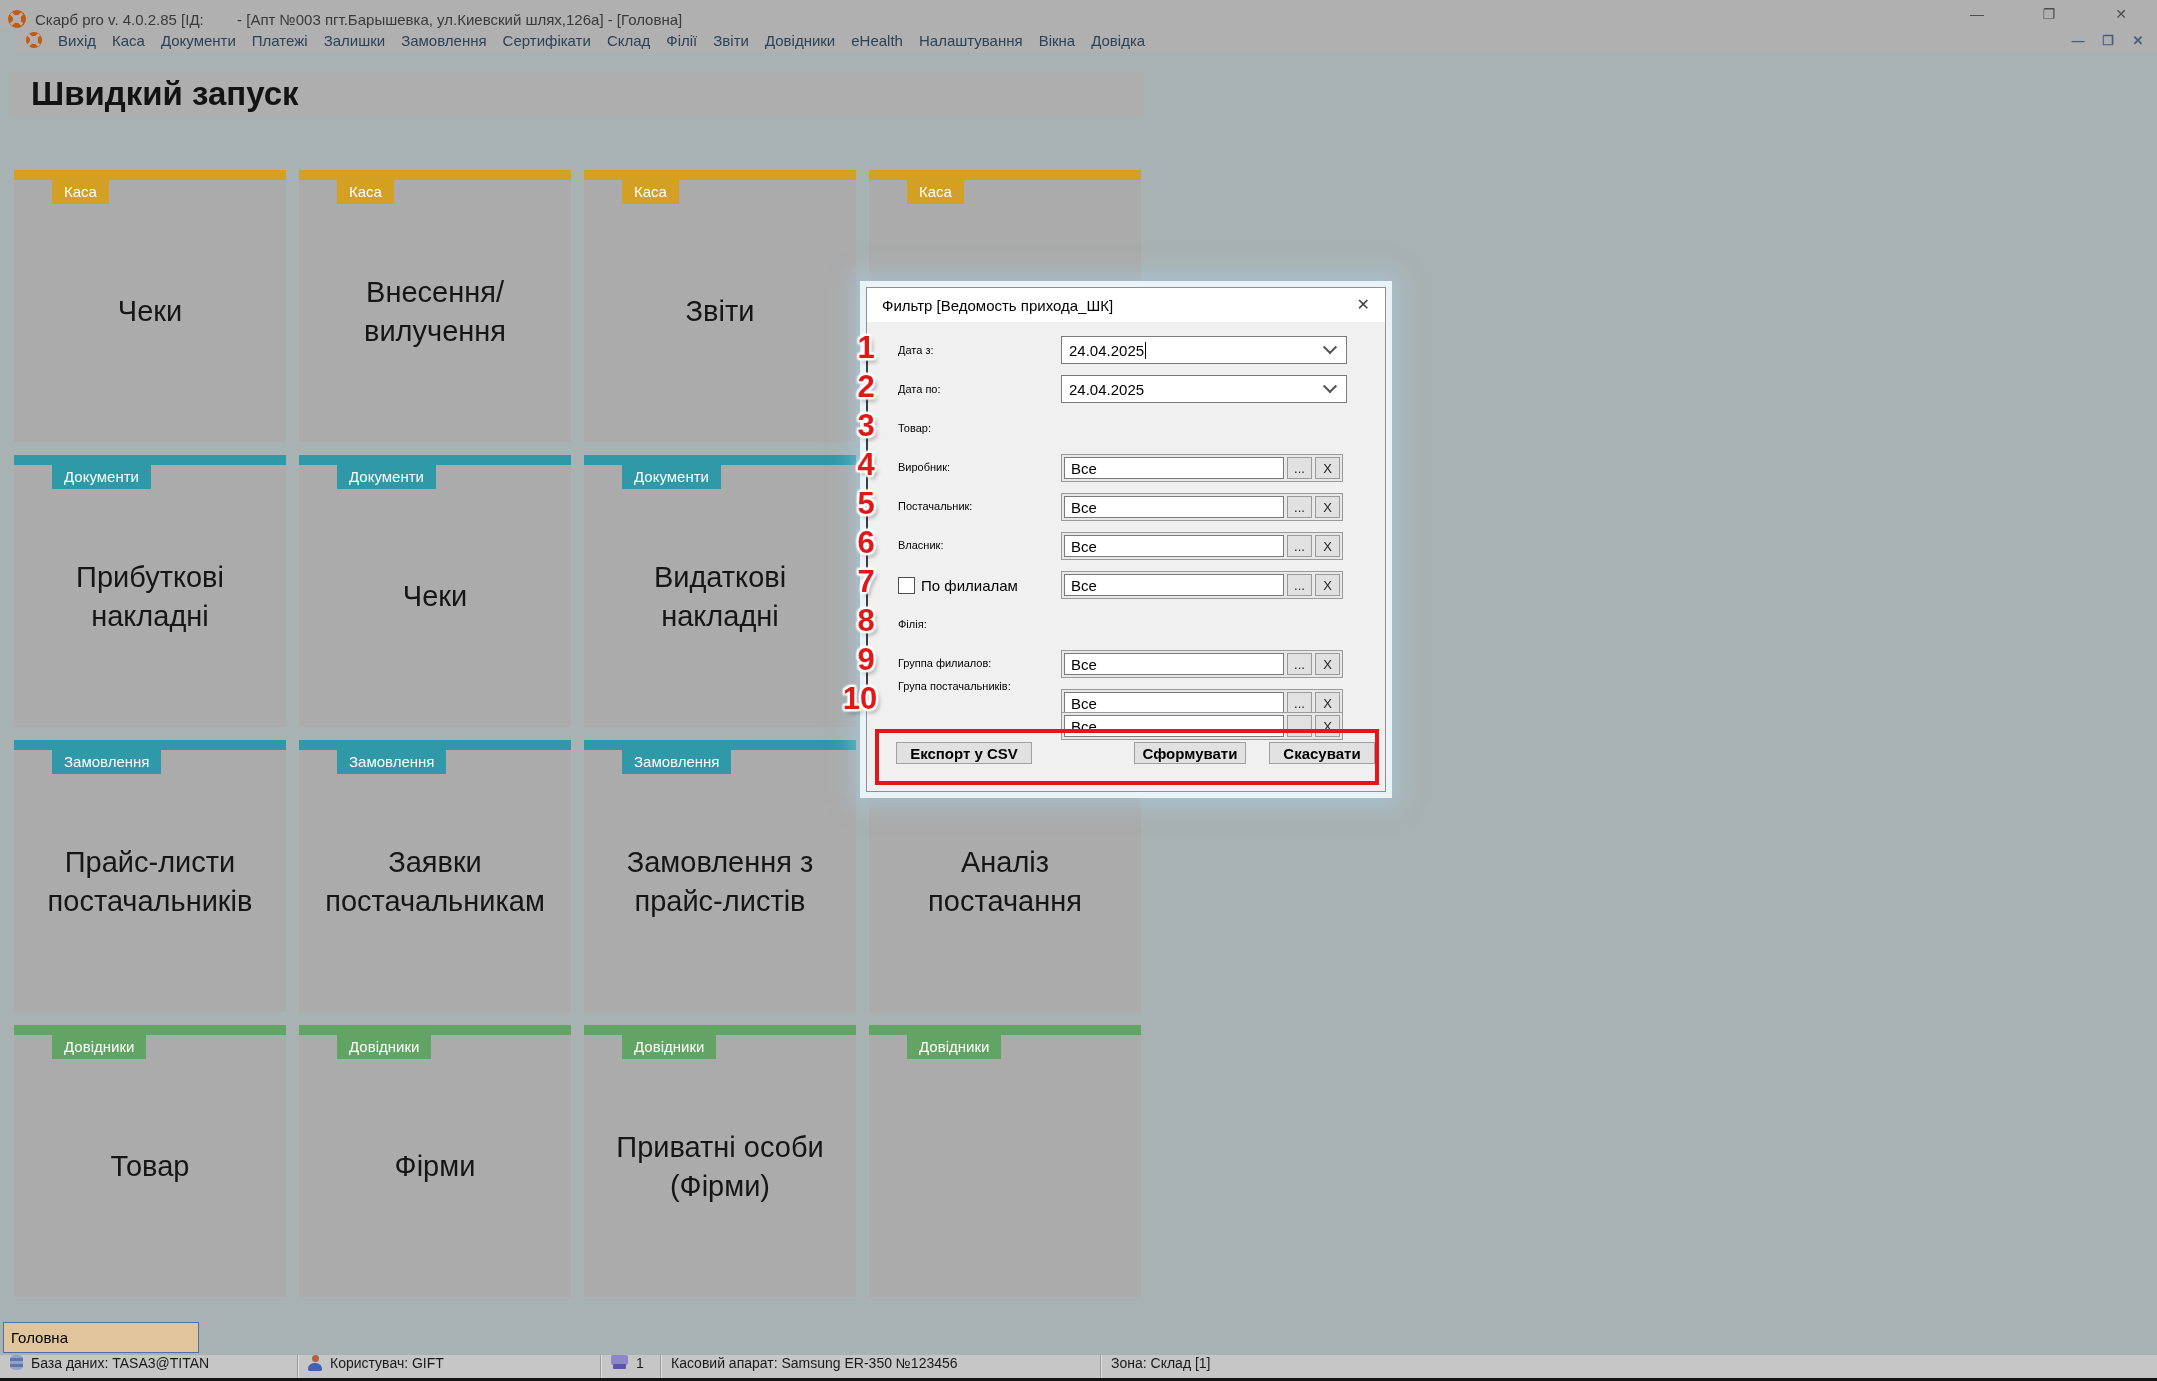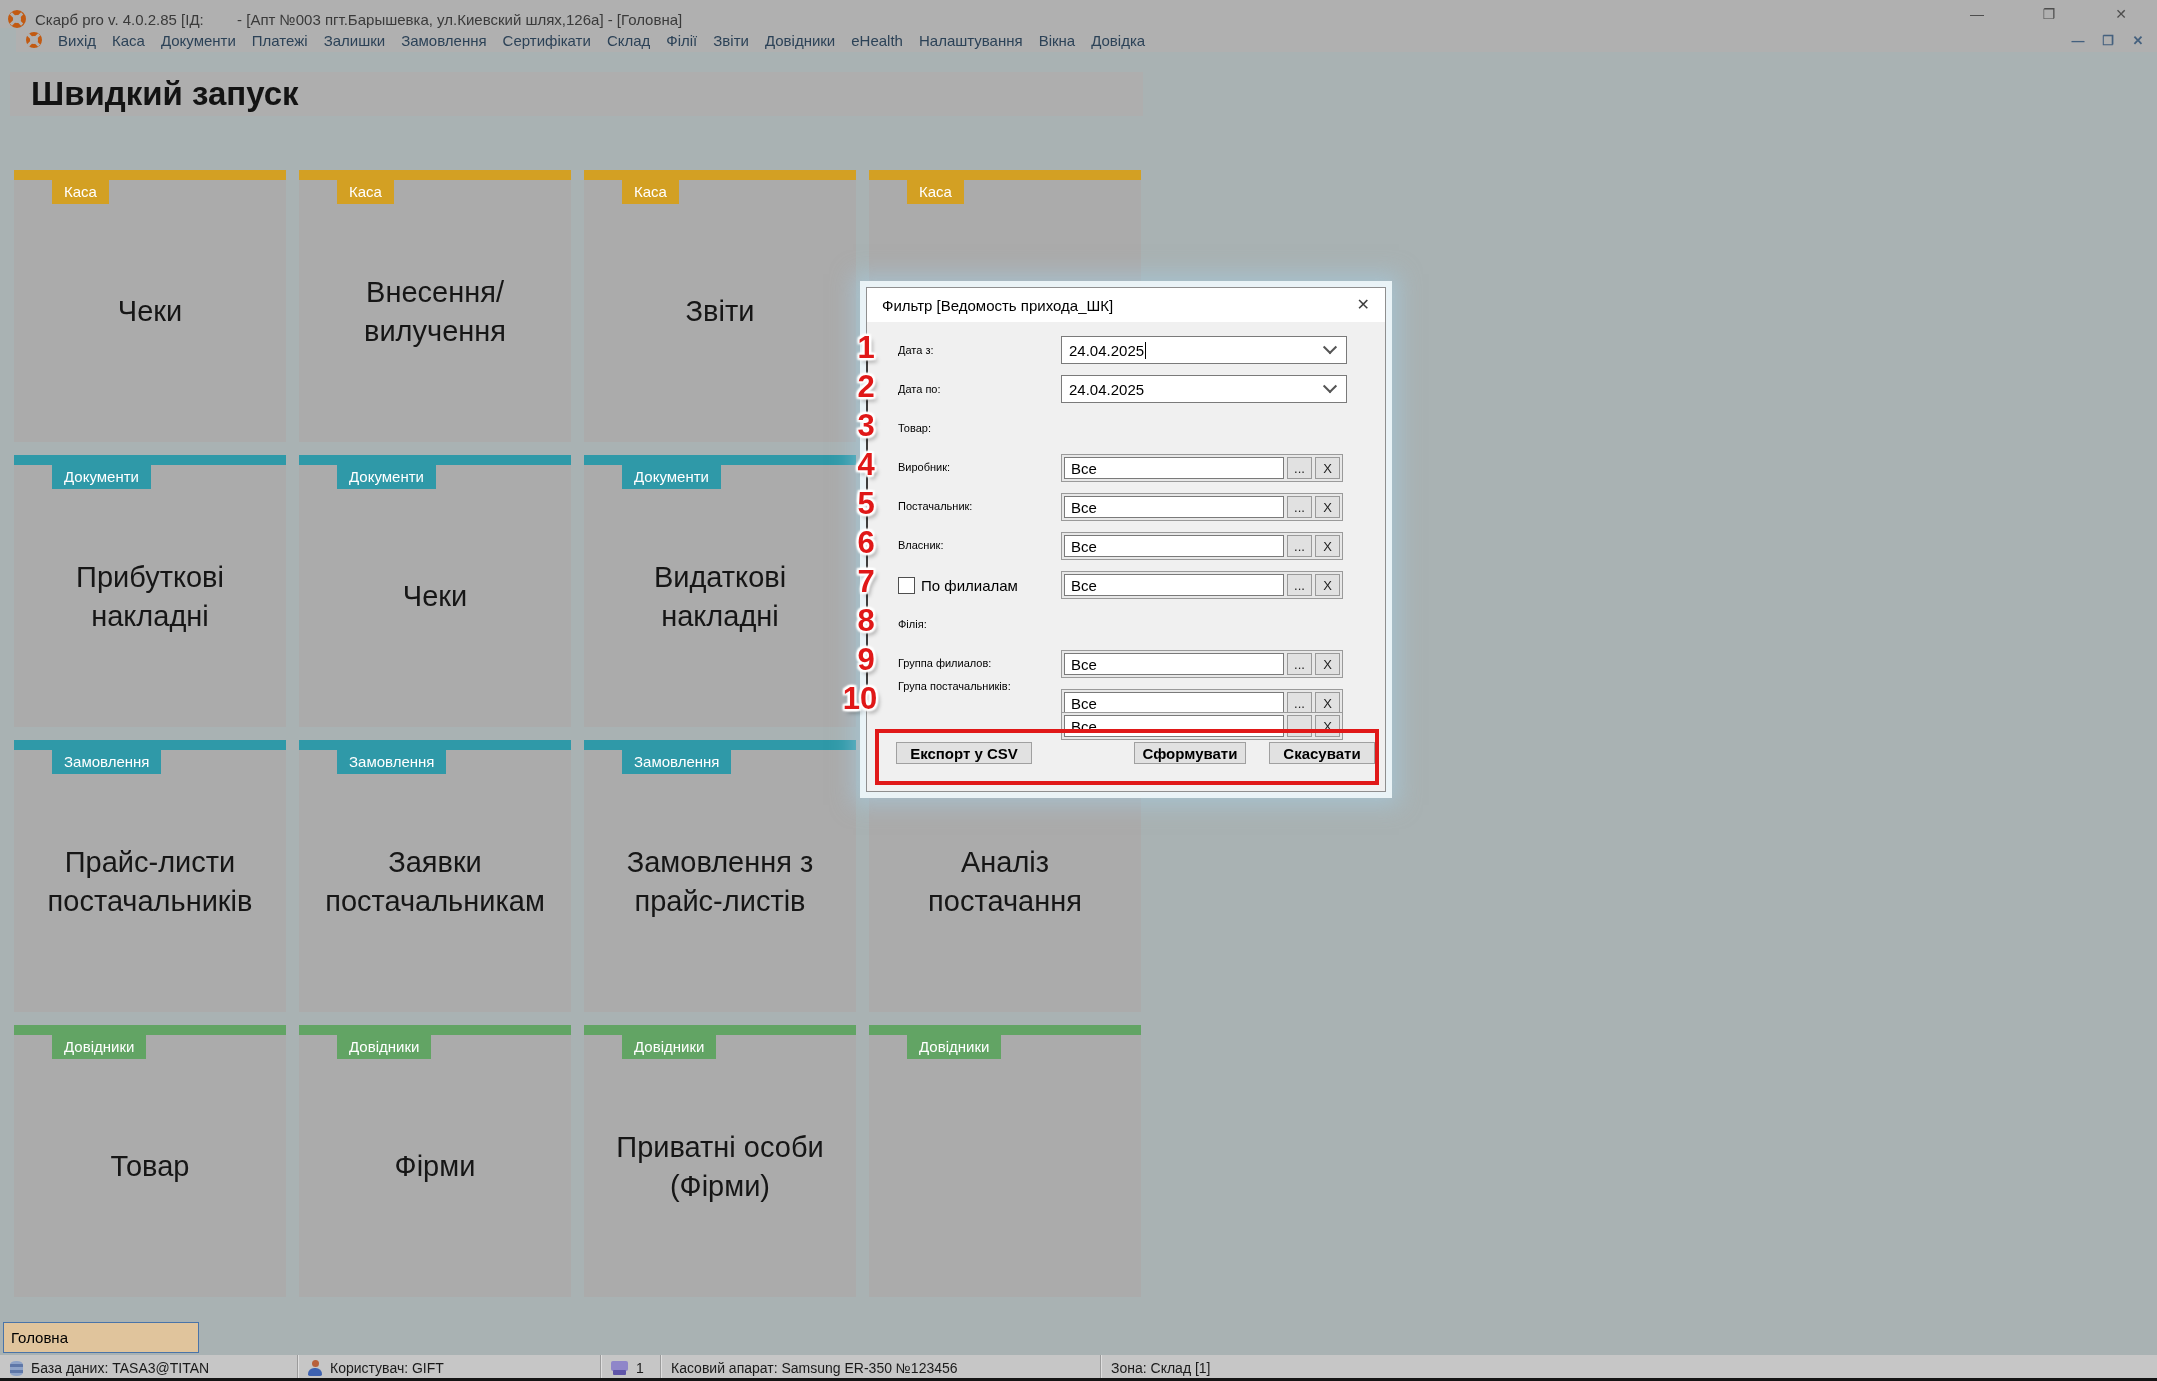--- a/index.html
+++ b/index.html
@@ -79,21 +79,21 @@
     font-size:31px;font-weight:700;
     text-shadow:2px 0 2px #fff,-2px 0 2px #fff,0 2px 2px #fff,0 -2px 2px #fff,
       2px 2px 2px #fff,-2px -2px 2px #fff,-2px 2px 2px #fff,2px -2px 2px #fff,
       3px 4px 4px rgba(0,0,0,.35);}
   
   .home-tab{position:absolute;left:3px;top:1322px;width:196px;height:31px;
     background:var(--tab-fill);border:1px solid #4a74a8;box-sizing:border-box;font-size:15px;
     color:#000;display:flex;align-items:center;padding-left:7px;z-index:4;}
   .statusbar{position:absolute;left:0;top:1355px;width:100%;height:26px;background:#c6c6c6;
     display:flex;align-items:center;font-size:14px;color:#1a1a1a;box-sizing:border-box;}
-  .sseg{display:flex;align-items:center;gap:8px;padding:0 10px;height:100%;
+  .sseg{display:flex;align-items:flex-start;gap:8px;padding:0 10px;height:100%;
     border-right:1px solid #9b9b9b;box-shadow:1px 0 0 #dfdfdf;box-sizing:border-box;}
   .sseg.last{border-right:none;box-shadow:none;flex:1;}
   .bottom-line{position:absolute;left:0;top:1378px;width:100%;height:3px;background:#141414;z-index:6;}
   
   .icon-db{width:13px;height:15px;border-radius:6px/3.5px;flex:0 0 auto;
     background:linear-gradient(#8ea3c8 0 3px,#5e77a8 3px 6px,#8ea3c8 6px 9px,#5e77a8 9px 12px,#8ea3c8 12px 15px);}
   .icon-user{width:14px;height:16px;position:relative;flex:0 0 auto;}
   .icon-user::before{content:"";position:absolute;left:3.5px;top:0;width:7px;height:7px;
     border-radius:50%;background:#b8603a;}
   .icon-user::after{content:"";position:absolute;left:0;bottom:0;width:14px;height:8px;

